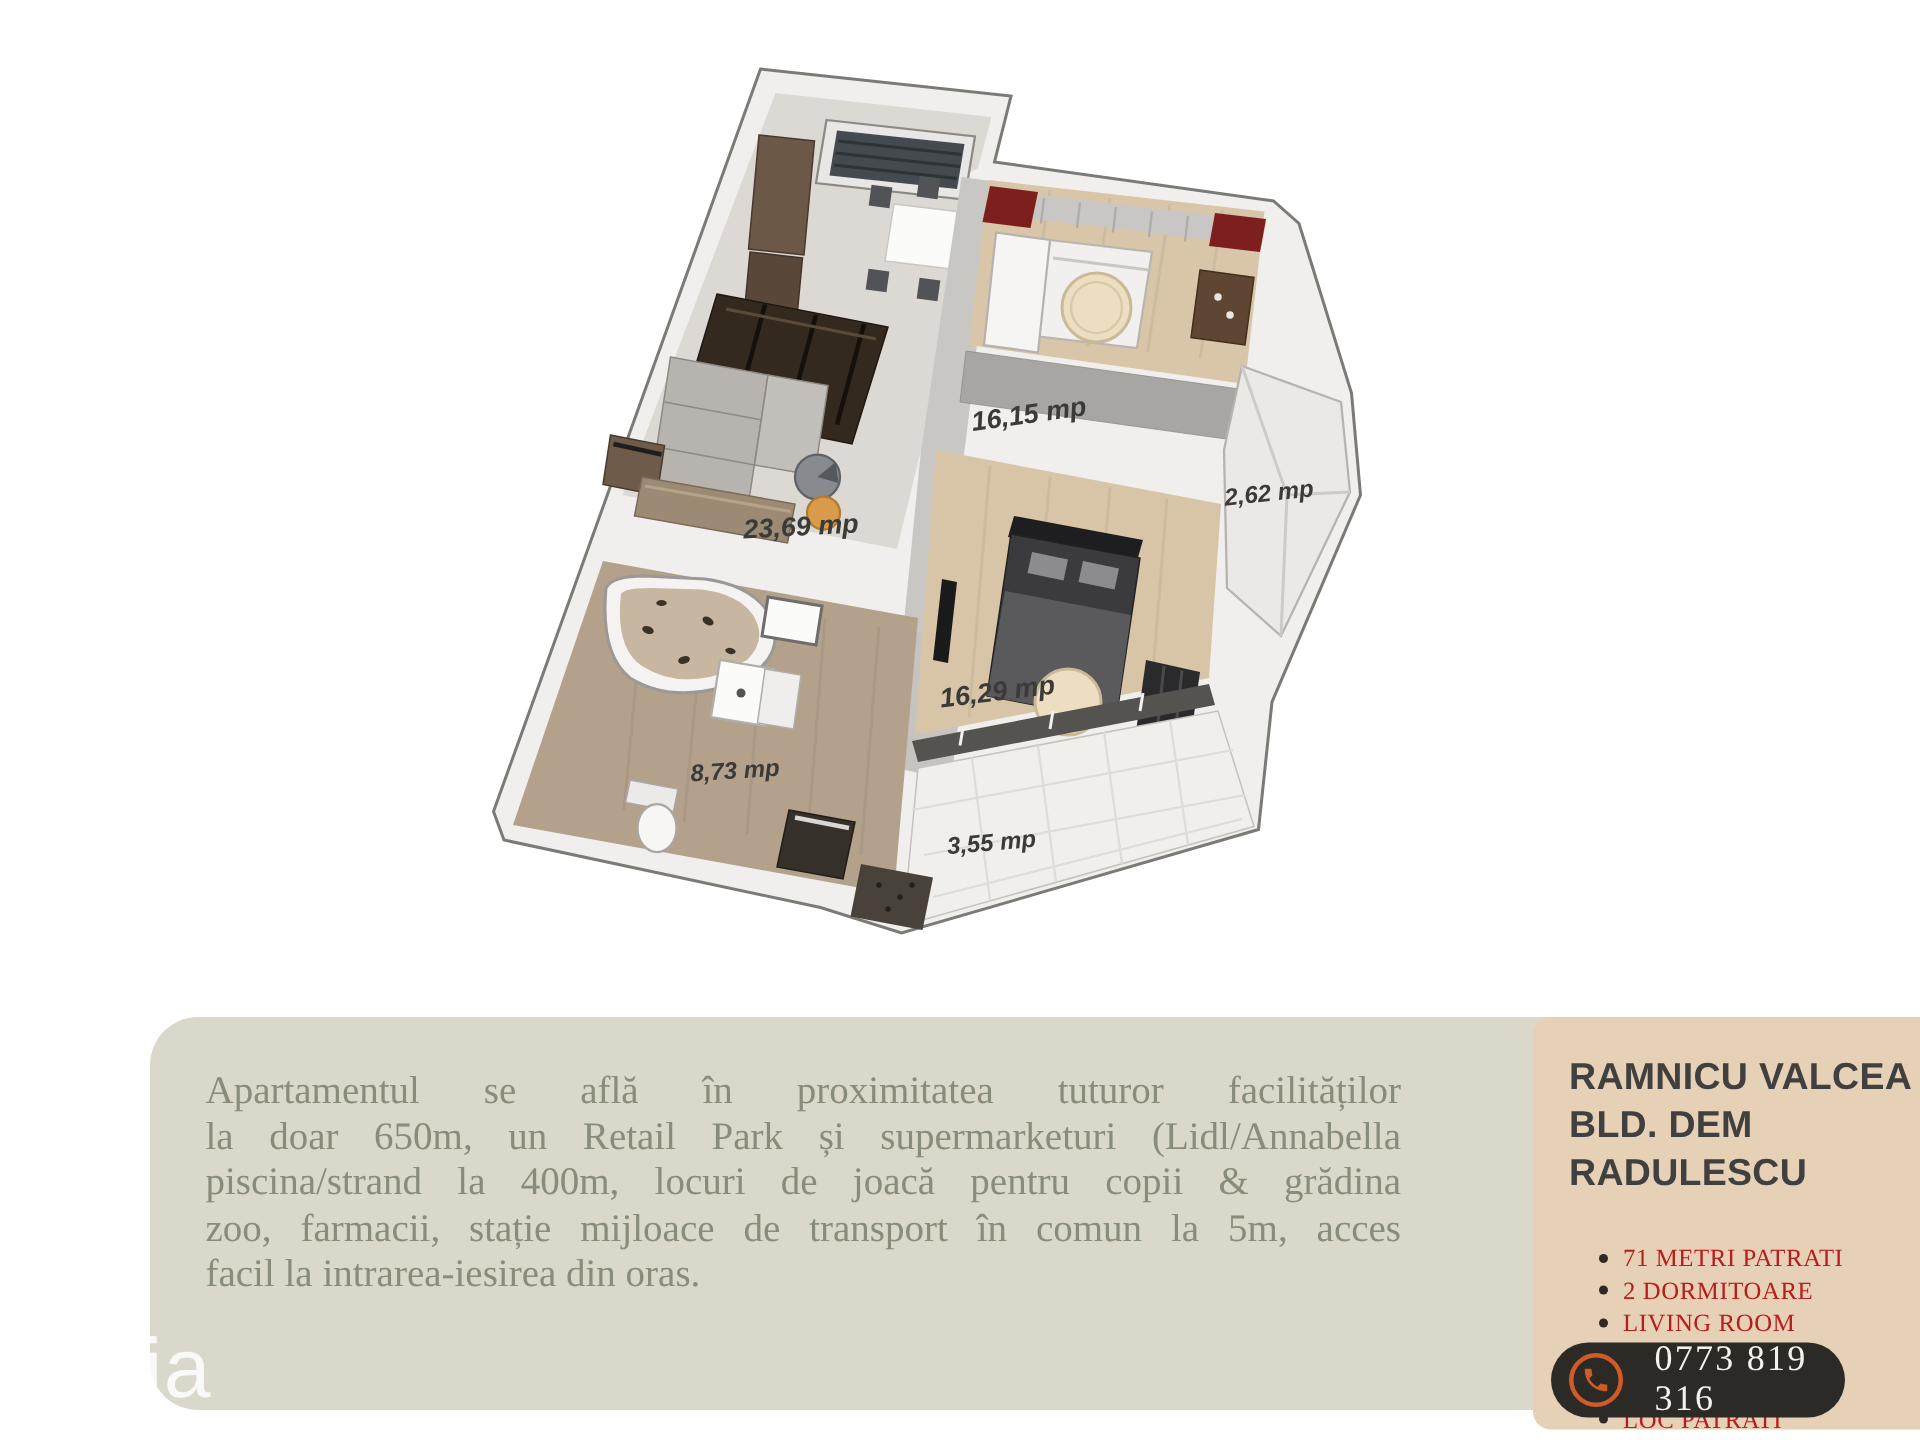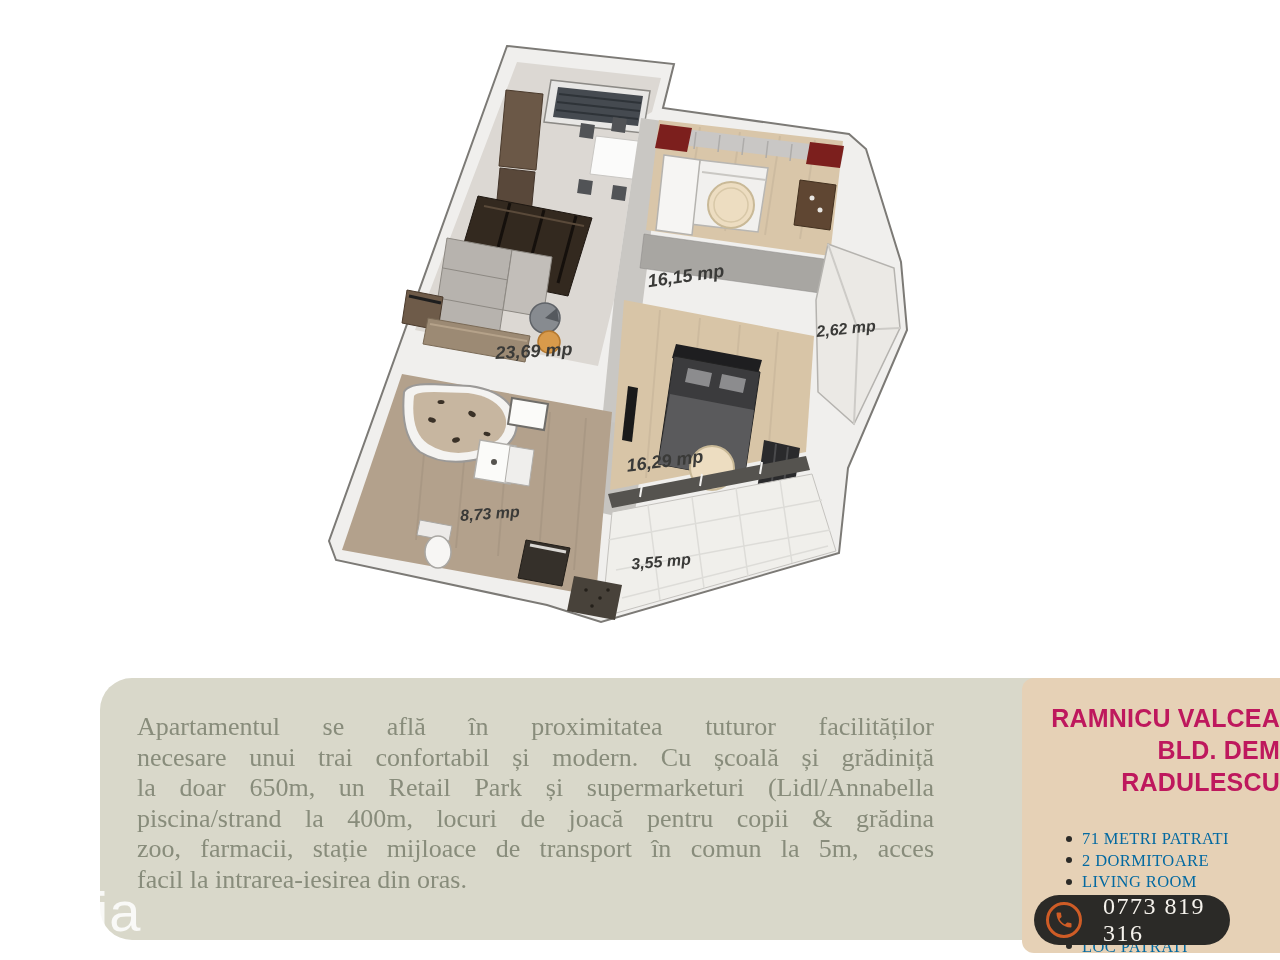--- a/index.html
+++ b/index.html
@@ -30,27 +30,27 @@
     font-family:"Liberation Sans",sans-serif;font-weight:normal;font-size:56px;
     color:#ffffff;opacity:.85;letter-spacing:1px;line-height:1;
   }
   
   .sidebar{
     position:absolute;left:1022px;top:678px;width:258px;height:275px;
     background:#e6d1b6;border-radius:12px 0 0 12px;
   }
   .sidebar-title{
     margin:24px 0 11px 24px;font-weight:bold;font-size:25px;line-height:32px;
-    color:#be185d;letter-spacing:.2px;text-align:right;
+    color:#404040;letter-spacing:.2px;
   }
   .features{margin:30px 0 0 44px;padding:0;list-style:none;}
   .features li{
     display:flex;align-items:center;
     font-family:"Liberation Serif",serif;font-size:16.5px;line-height:21.5px;
-    color:#0369a1;letter-spacing:.4px;
+    color:#b91c1c;letter-spacing:.4px;
   }
   .dot{
     width:6px;height:6px;border-radius:50%;background:#2b2a27;
     margin-right:10px;flex:0 0 auto;
   }
   .phone-pill{
     position:absolute;left:1034px;top:895px;width:196px;height:50px;
     background:#2b2a27;border-radius:25px;
     display:flex;align-items:center;gap:21px;padding-left:12px;box-sizing:border-box;
   }
@@ -201,21 +201,20 @@
   <text class="area-label" x="686" y="282" font-size="18" text-anchor="middle" transform="rotate(-8 686 277)">16,15 mp</text>
   <text class="area-label" x="846" y="334" font-size="16" text-anchor="middle" transform="rotate(-6 846 329)">2,62 mp</text>
   <text class="area-label" x="665" y="467" font-size="18" text-anchor="middle" transform="rotate(-7 665 462)">16,29 mp</text>
   <text class="area-label" x="661" y="567" font-size="16" text-anchor="middle" transform="rotate(-5 661 562)">3,55 mp</text>
   <text class="area-label" x="490" y="519" font-size="16" text-anchor="middle" transform="rotate(-4 490 514)">8,73 mp</text>
 </svg>
 
 <div class="desc-panel">
   <div class="desc-text">
     <div class="desc-line">Apartamentul se află în proximitatea tuturor facilităților</div>
-    <div class="desc-line">necesare unui trai confortabil și modern. Cu școală și grădiniță</div>
     <div class="desc-line">la doar 650m, un Retail Park și supermarketuri (Lidl/Annabella</div>
     <div class="desc-line">piscina/strand la 400m, locuri de joacă pentru copii &amp; grădina</div>
     <div class="desc-line">zoo, farmacii, stație mijloace de transport în comun la 5m, acces</div>
     <div class="desc-line last">facil la intrarea-iesirea din oras.</div>
   </div>
 </div>
 
 <div class="watermark">oria</div>
 
 <div class="sidebar">

